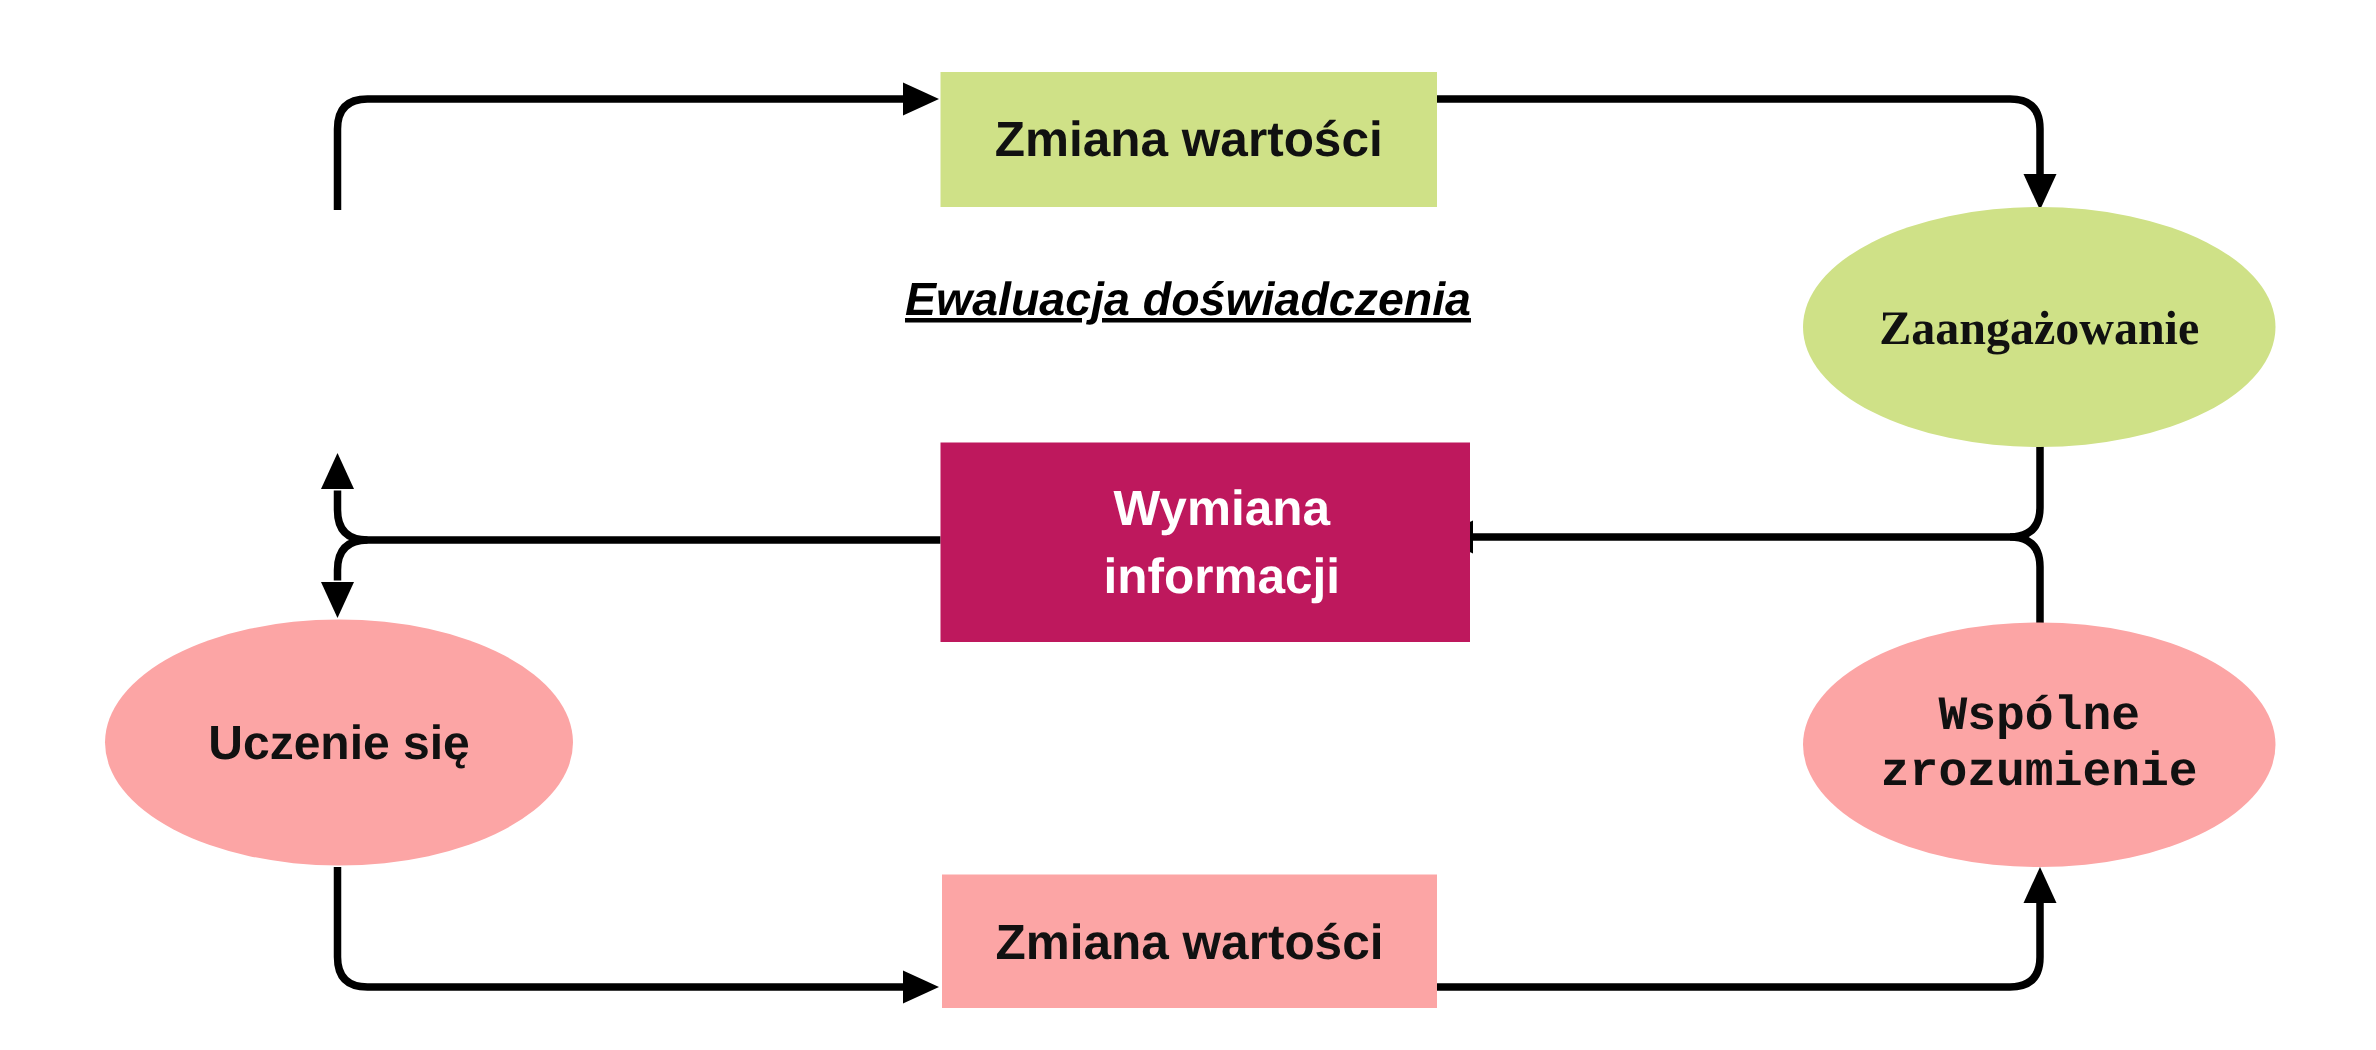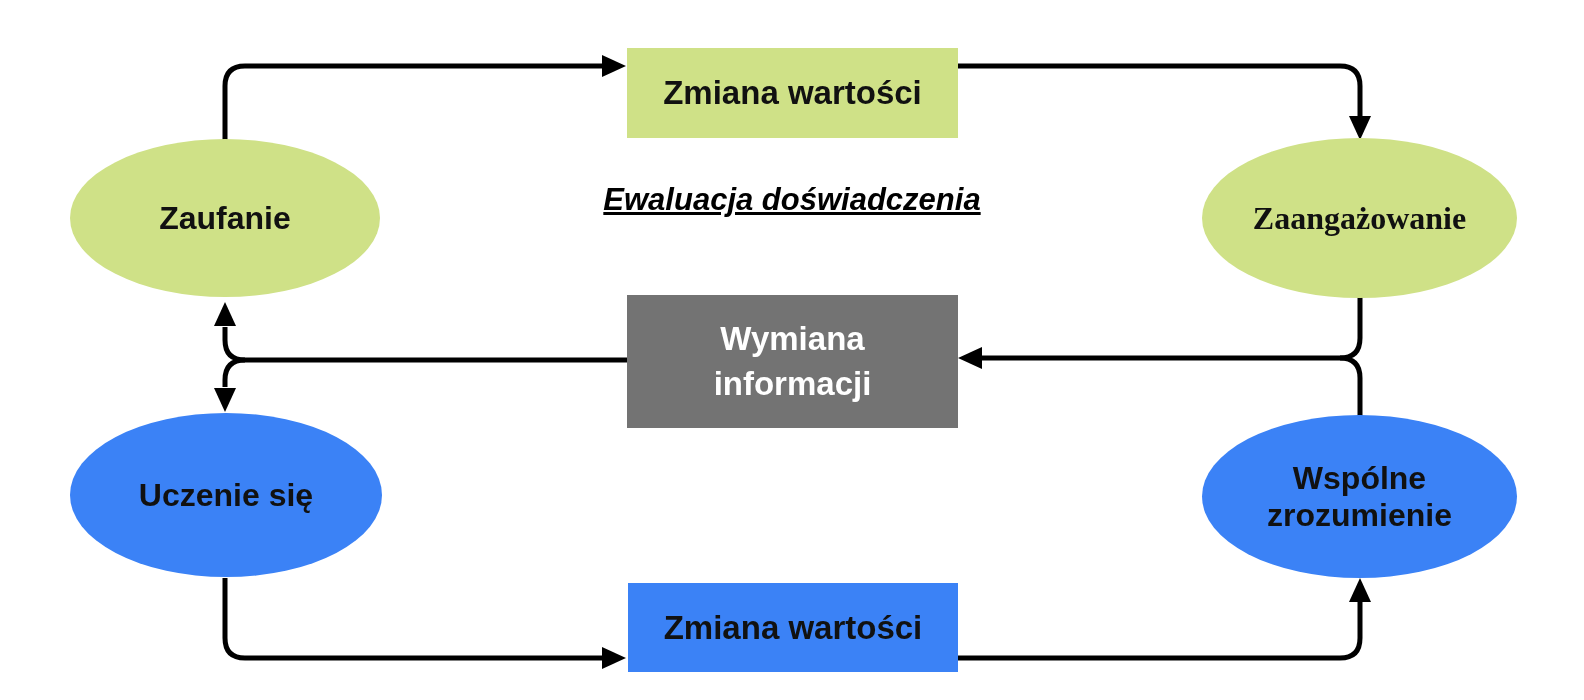--- a/index.html
+++ b/index.html
@@ -8,22 +8,22 @@
     font-family:"Liberation Sans","DejaVu Sans",sans-serif;
     color:#111111;
   }
   .stage{position:absolute;inset:0;width:1584px;height:700px;}
   svg.connectors{position:absolute;left:0;top:0;z-index:1;}
   .node{position:absolute;z-index:2;display:flex;align-items:center;justify-content:center;
         text-align:center;font-weight:700;}
   .rect-node{font-size:33px;}
   .ellipse-node{border-radius:50%;font-size:32px;line-height:1.15;}
   .green{background:#cfe187;}
-  .gray{background:#3b82f6;}
-  .blue{background:#737373;color:#ffffff;}
+  .gray{background:#fca5a5;}
+  .blue{background:#be185d;color:#ffffff;padding-left:22px;}
   .annotation{position:absolute;z-index:2;font-style:italic;font-weight:700;font-size:31px;
               text-align:center;color:#000000;text-decoration:underline;}
   .wrap-narrow{display:inline-block;}
   .connector{fill:none;stroke:#000000;stroke-width:5;stroke-linecap:butt;stroke-linejoin:round;}
   .arrowhead{fill:#000000;stroke:none;}
 </style>
 </head>
 <body>
 
 <div class="stage">
@@ -51,40 +51,37 @@
     <polygon class="arrowhead" points="626,658 602,647 602,669"></polygon>
 
     <path class="connector" d="M 958 658 H 1340 Q 1360 658 1360 638 V 601"></path>
     <polygon class="arrowhead" points="1360,578 1349,602 1371,602"></polygon>
   </svg>
 
   <div class="node rect-node green" style="left:627px;top:48px;width:331px;height:90px;">
     <span>Zmiana wartości</span>
   </div>
 
-  <div class="node ellipse-node green" style="left:70px;top:139px;width:310px;height:158px;">
-    <span>Zaufanie</span>
-  </div>
 
   <div class="node ellipse-node green" style="left:1202px;top:138px;width:315px;height:160px;font-family:Liberation Serif, serif;">
     <span>Zaangażowanie</span>
   </div>
 
   <div class="annotation" style="left:492px;top:182px;width:600px;">Ewaluacja doświadczenia</div>
 
   <div class="node rect-node blue" style="left:627px;top:295px;width:331px;height:133px;line-height:1.35;">
     <span class="wrap-narrow" style="width:270px;">Wymiana informacji</span>
   </div>
 
 
   <div class="node ellipse-node gray" style="left:70px;top:413px;width:312px;height:164px;">
     <span>Uczenie się</span>
   </div>
 
   <div class="node ellipse-node gray" style="left:1202px;top:415px;width:315px;height:163px;">
-    <span class="wrap-narrow" style="width:250px;">Wspólne zrozumienie</span>
+    <span class="wrap-narrow" style="width:250px;font-family:Liberation Mono, monospace;">Wspólne zrozumienie</span>
   </div>
 
   <div class="node rect-node gray" style="left:628px;top:583px;width:330px;height:89px;">
     <span>Zmiana wartości</span>
   </div>
 
 </div>
 
 </body></html>

